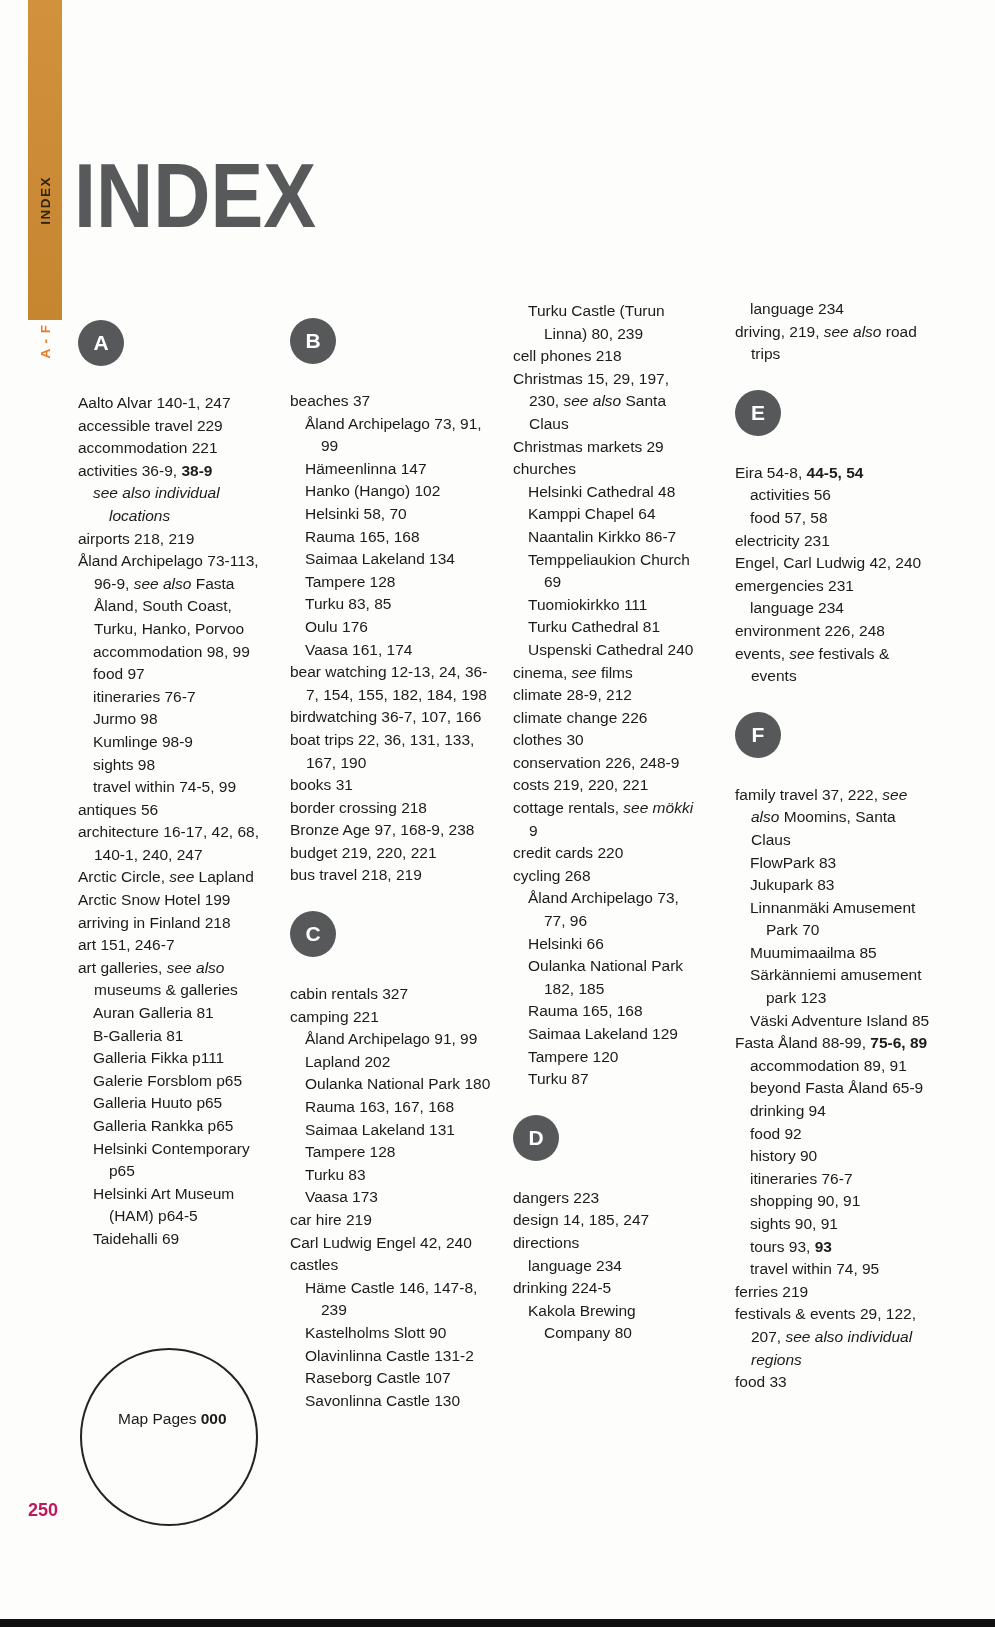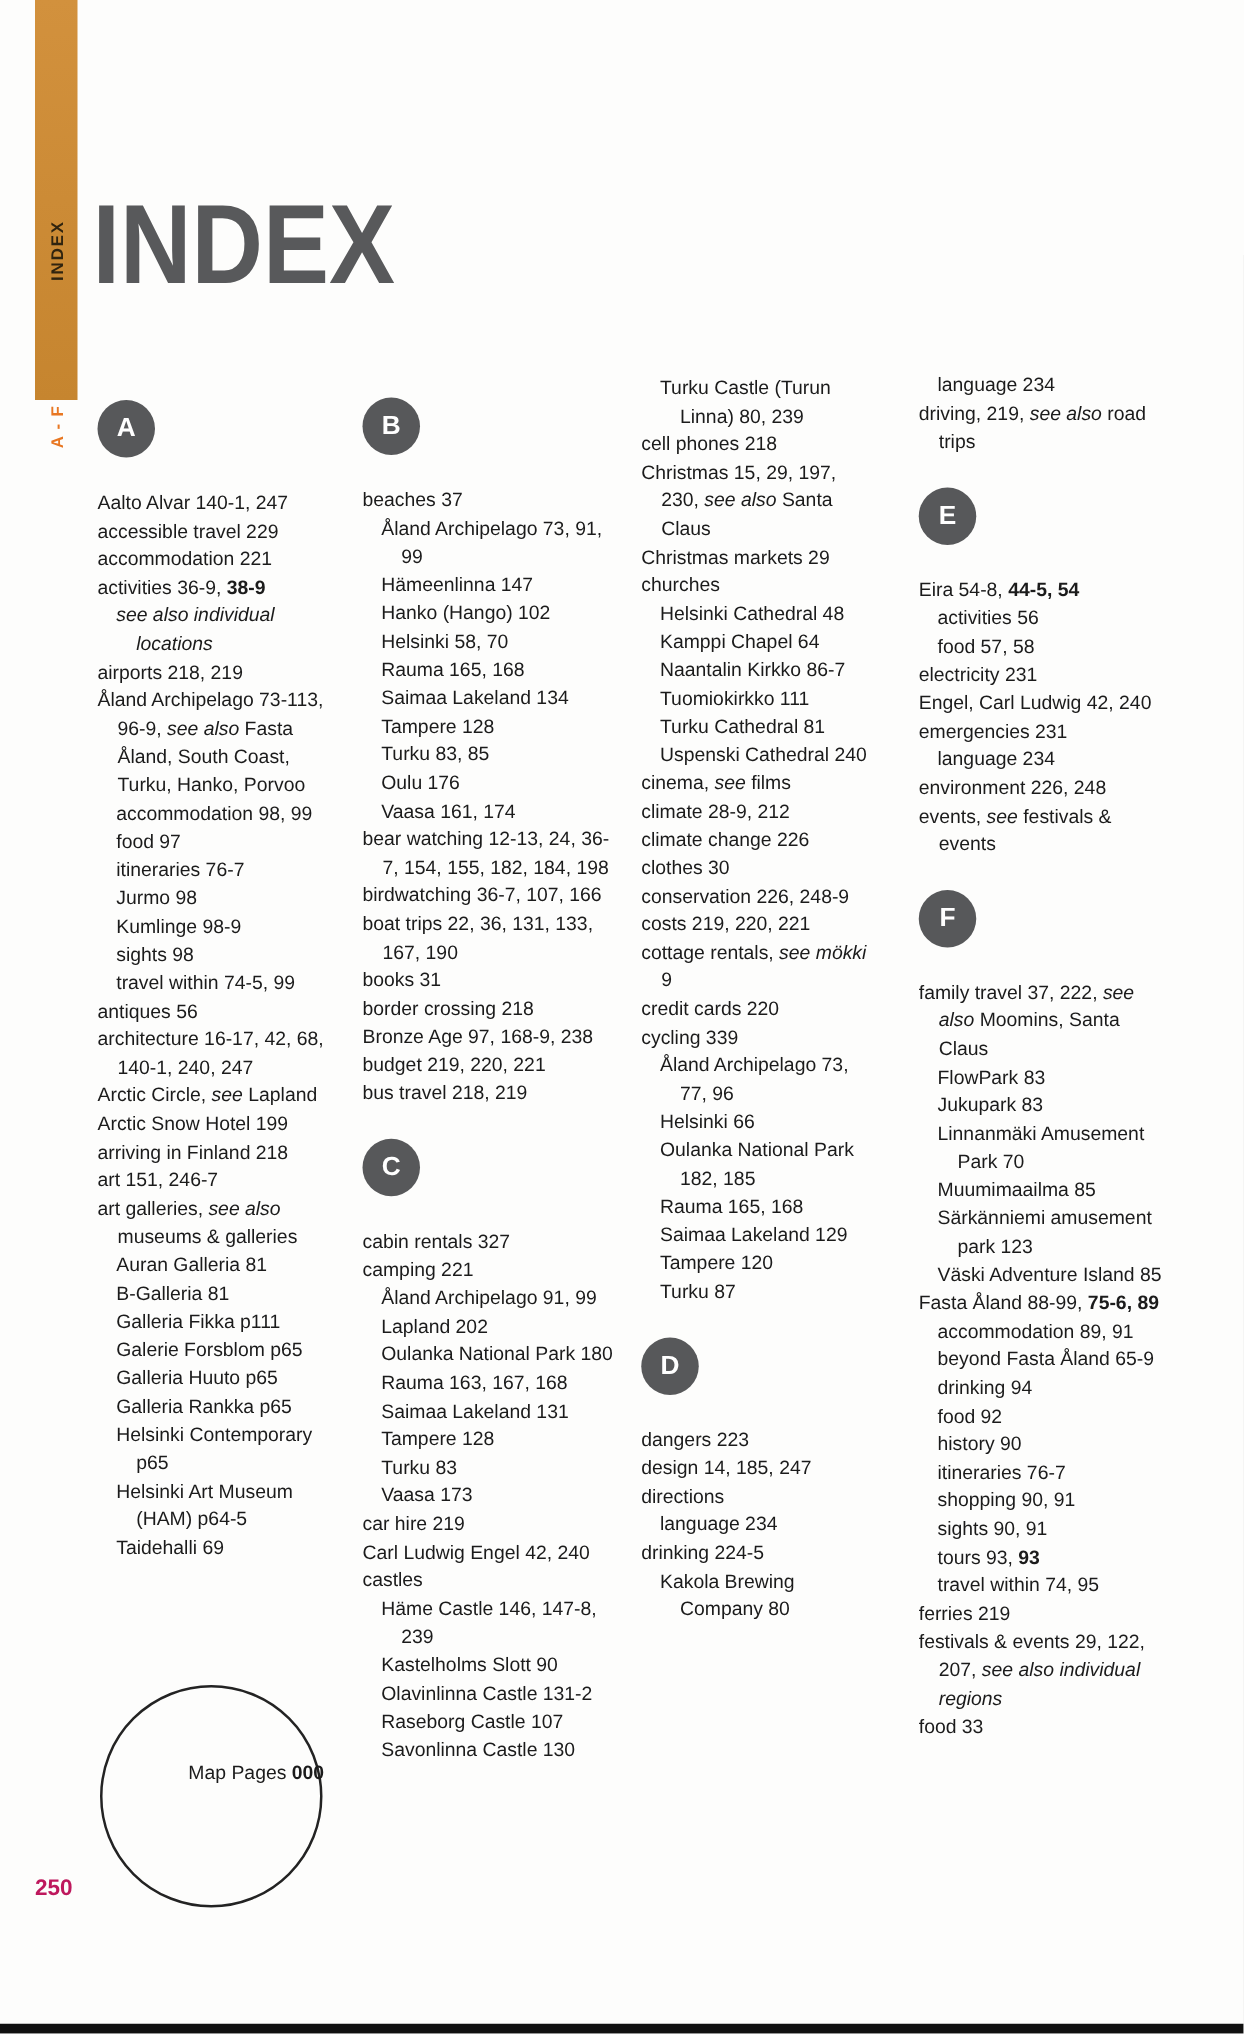--- a/index.html
+++ b/index.html
@@ -49,21 +49,21 @@
     margin:24px 0 26px 0;
   }
   .col .letter-circle:first-child { margin-top:0; }
   
   .map-circle {
     position:absolute; left:80px; top:1348px; width:178px; height:178px;
     border:2px solid #232323; border-radius:50%; box-sizing:border-box;
   }
   .map-label {
     position:absolute; top:60px; left:0; width:100%;
-    text-align:center; font-size:15.5px;padding-left:36px;
+    text-align:left; font-size:15.5px;padding-left:36px;
   }
   .page-number { position:absolute; left:28px; top:1500px; font-size:18px; font-weight:bold; color:#be185d; }
   .bottom-bar { position:absolute; left:0; bottom:0; width:100%; height:8px; background:#101010; }
 </style>
 </head>
 <body>
 
 <div class="page">
 
   <div class="tab">
@@ -152,32 +152,33 @@
     </div>
   <div class="col" id="col2">
       <p class="entry sub">Turku Castle (Turun Linna) 80, 239</p>
       <p class="entry">cell phones 218</p>
       <p class="entry">Christmas 15, 29, 197, 230, <i class="it">see also</i> Santa Claus</p>
       <p class="entry">Christmas markets 29</p>
       <p class="entry">churches</p>
       <p class="entry sub">Helsinki Cathedral 48</p>
       <p class="entry sub">Kamppi Chapel 64</p>
       <p class="entry sub">Naantalin Kirkko 86-7</p>
+      <p class="entry sub">Temppeliaukion Church 69</p>
       <p class="entry sub">Tuomiokirkko 111</p>
       <p class="entry sub">Turku Cathedral 81</p>
       <p class="entry sub">Uspenski Cathedral 240</p>
       <p class="entry">cinema, <i class="it">see</i> films</p>
       <p class="entry">climate 28-9, 212</p>
       <p class="entry">climate change 226</p>
       <p class="entry">clothes 30</p>
       <p class="entry">conservation 226, 248-9</p>
       <p class="entry">costs 219, 220, 221</p>
       <p class="entry">cottage rentals, <i class="it">see</i> <i class="it">mökki</i> 9</p>
       <p class="entry">credit cards 220</p>
-      <p class="entry">cycling 339</p>
+      <p class="entry">cycling 268</p>
       <p class="entry sub">Åland Archipelago 73, 77, 96</p>
       <p class="entry sub">Helsinki 66</p>
       <p class="entry sub">Oulanka National Park 182, 185</p>
       <p class="entry sub">Rauma 165, 168</p>
       <p class="entry sub">Saimaa Lakeland 129</p>
       <p class="entry sub">Tampere 120</p>
       <p class="entry sub">Turku 87</p>
       <div class="letter-circle">D</div>
       <p class="entry">dangers 223</p>
       <p class="entry">design 14, 185, 247</p>

